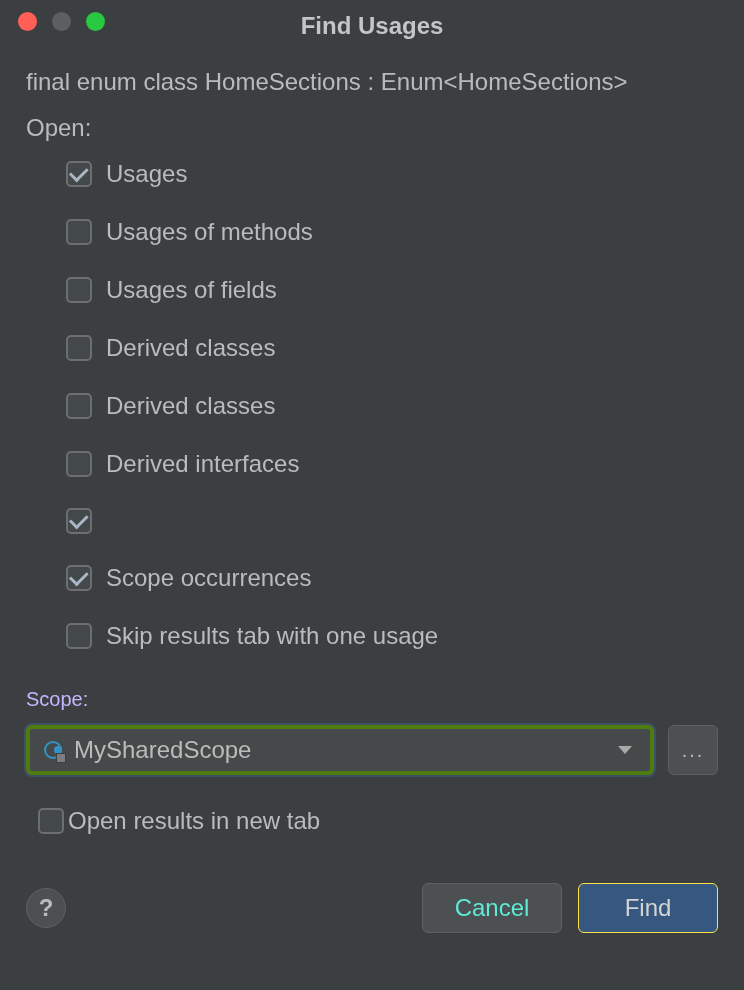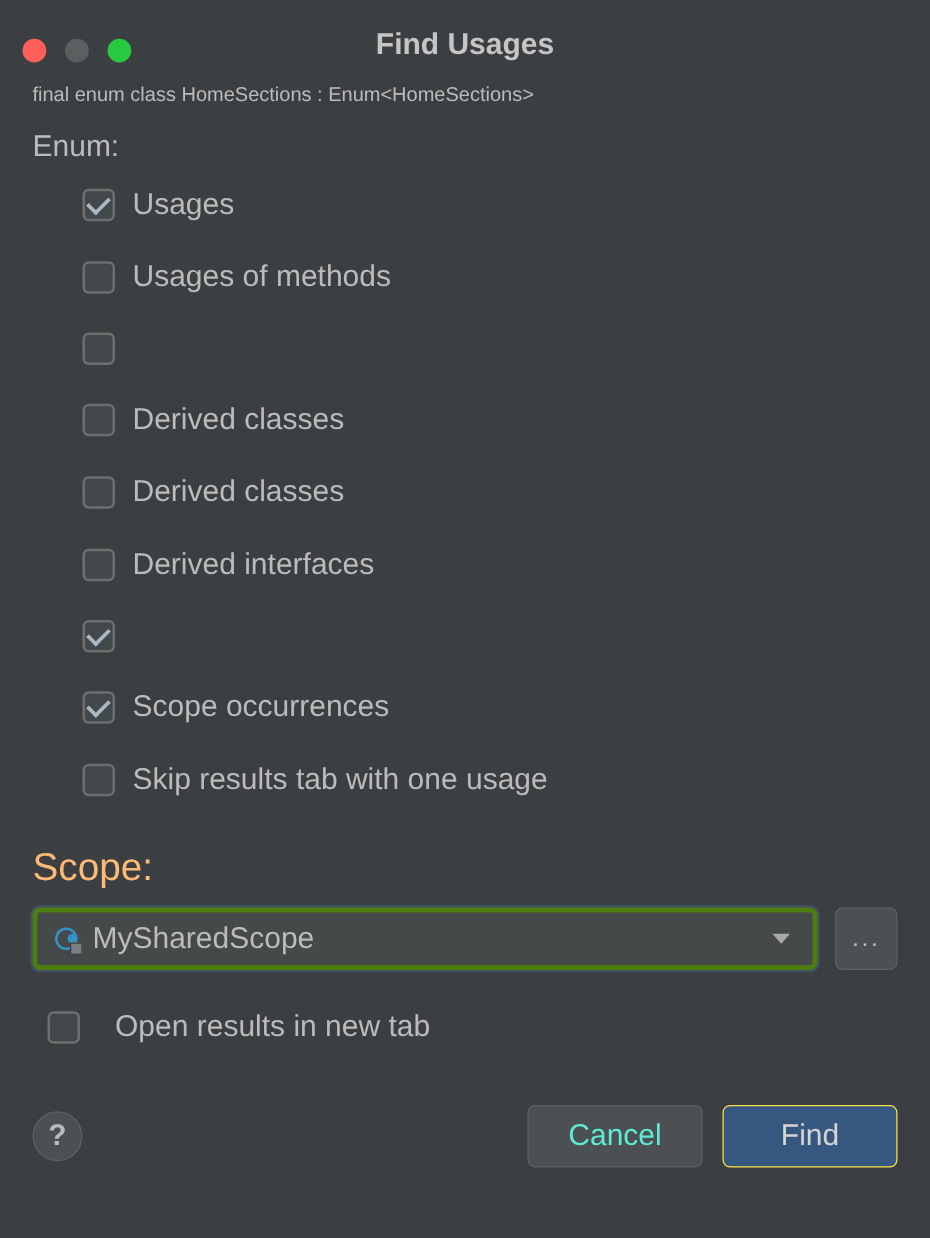--- a/index.html
+++ b/index.html
@@ -12,22 +12,22 @@
       height: 990px;
       background: #3c3f41;
       font-family: -apple-system, BlinkMacSystemFont, "Segoe UI", sans-serif;
       color: #bbbbbb;
       overflow: hidden;
       border-radius: 10px;
     }
     .titlebar {
       height: 50px;
       display: flex;
-      align-items: flex-end;
-      padding: 0 18px;
+      align-items: flex-start;
+      padding: 12px 18px;
       position: relative;
     }
     .traffic-lights {
       display: flex;
       gap: 15px;
       align-items: center;
     }
     .traffic-light {
       width: 19px;
       height: 19px;
@@ -41,21 +41,21 @@
       left: 50%;
       transform: translateX(-50%);
       font-size: 24px;
       font-weight: 600;
       color: #c5c5c5;
     }
     .content {
       padding: 18px 26px 0 26px;
     }
     .signature {
-      font-size: 16px;
+      font-size: 24px;
       color: #bbbbbb;
       margin-bottom: 18px;
       white-space: nowrap;
     }
     .find-label {
       font-size: 24px;
       color: #bbbbbb;
       margin-bottom: 18px;
     }
     .checkbox-list {
@@ -88,22 +88,22 @@
       height: 8px;
       border-left: 3px solid #a9b7c6;
       border-bottom: 3px solid #a9b7c6;
       transform: rotate(-45deg) translate(1px, -2px);
     }
     .checkbox-label {
       font-size: 24px;
       color: #bbbbbb;
     }
     .scope-label {
-      font-size: 31px;
-      color: #fdba74;
+      font-size: 20px;
+      color: #c4b5fd;
       margin-bottom: 14px;
     }
     .scope-row {
       display: flex;
       gap: 14px;
       align-items: stretch;
       margin-bottom: 32px;
     }
     .scope-select {
       flex: 1;
@@ -175,21 +175,21 @@
       display: flex;
       align-items: center;
       justify-content: center;
       font-size: 20px;
       color: #bbbbbb;
       letter-spacing: 2px;
     }
     .open-new-tab-row {
       display: flex;
       align-items: center;
-      gap: 28px;
+      gap: 4px;
       padding-left: 12px;
       margin-bottom: 48px;
       margin-top: 32px;
     }
     .footer {
       display: flex;
       align-items: center;
       padding: 0 26px;
       gap: 16px;
     }
@@ -237,36 +237,37 @@
   <div class="traffic-lights">
     <div class="traffic-light tl-close"></div>
     <div class="traffic-light tl-min"></div>
     <div class="traffic-light tl-max"></div>
   </div>
   <div class="titlebar-title">Find Usages</div>
 </div>
 
 <div class="content">
   <div class="signature">final enum class HomeSections : Enum&lt;HomeSections&gt;</div>
-  <div class="find-label">Enum:</div>
+  <div class="find-label">Open:</div>
 
   <div class="checkbox-list">
 
     <div class="checkbox-row">
       <div class="checkbox checked"></div>
       <div class="checkbox-label">Usages</div>
     </div>
 
     <div class="checkbox-row">
       <div class="checkbox"></div>
       <div class="checkbox-label">Usages of methods</div>
     </div>
 
     <div class="checkbox-row">
       <div class="checkbox"></div>
+      <div class="checkbox-label">Usages of fields</div>
     </div>
 
     <div class="checkbox-row">
       <div class="checkbox"></div>
       <div class="checkbox-label">Derived classes</div>
     </div>
 
     <div class="checkbox-row">
       <div class="checkbox"></div>
       <div class="checkbox-label">Derived classes</div>

